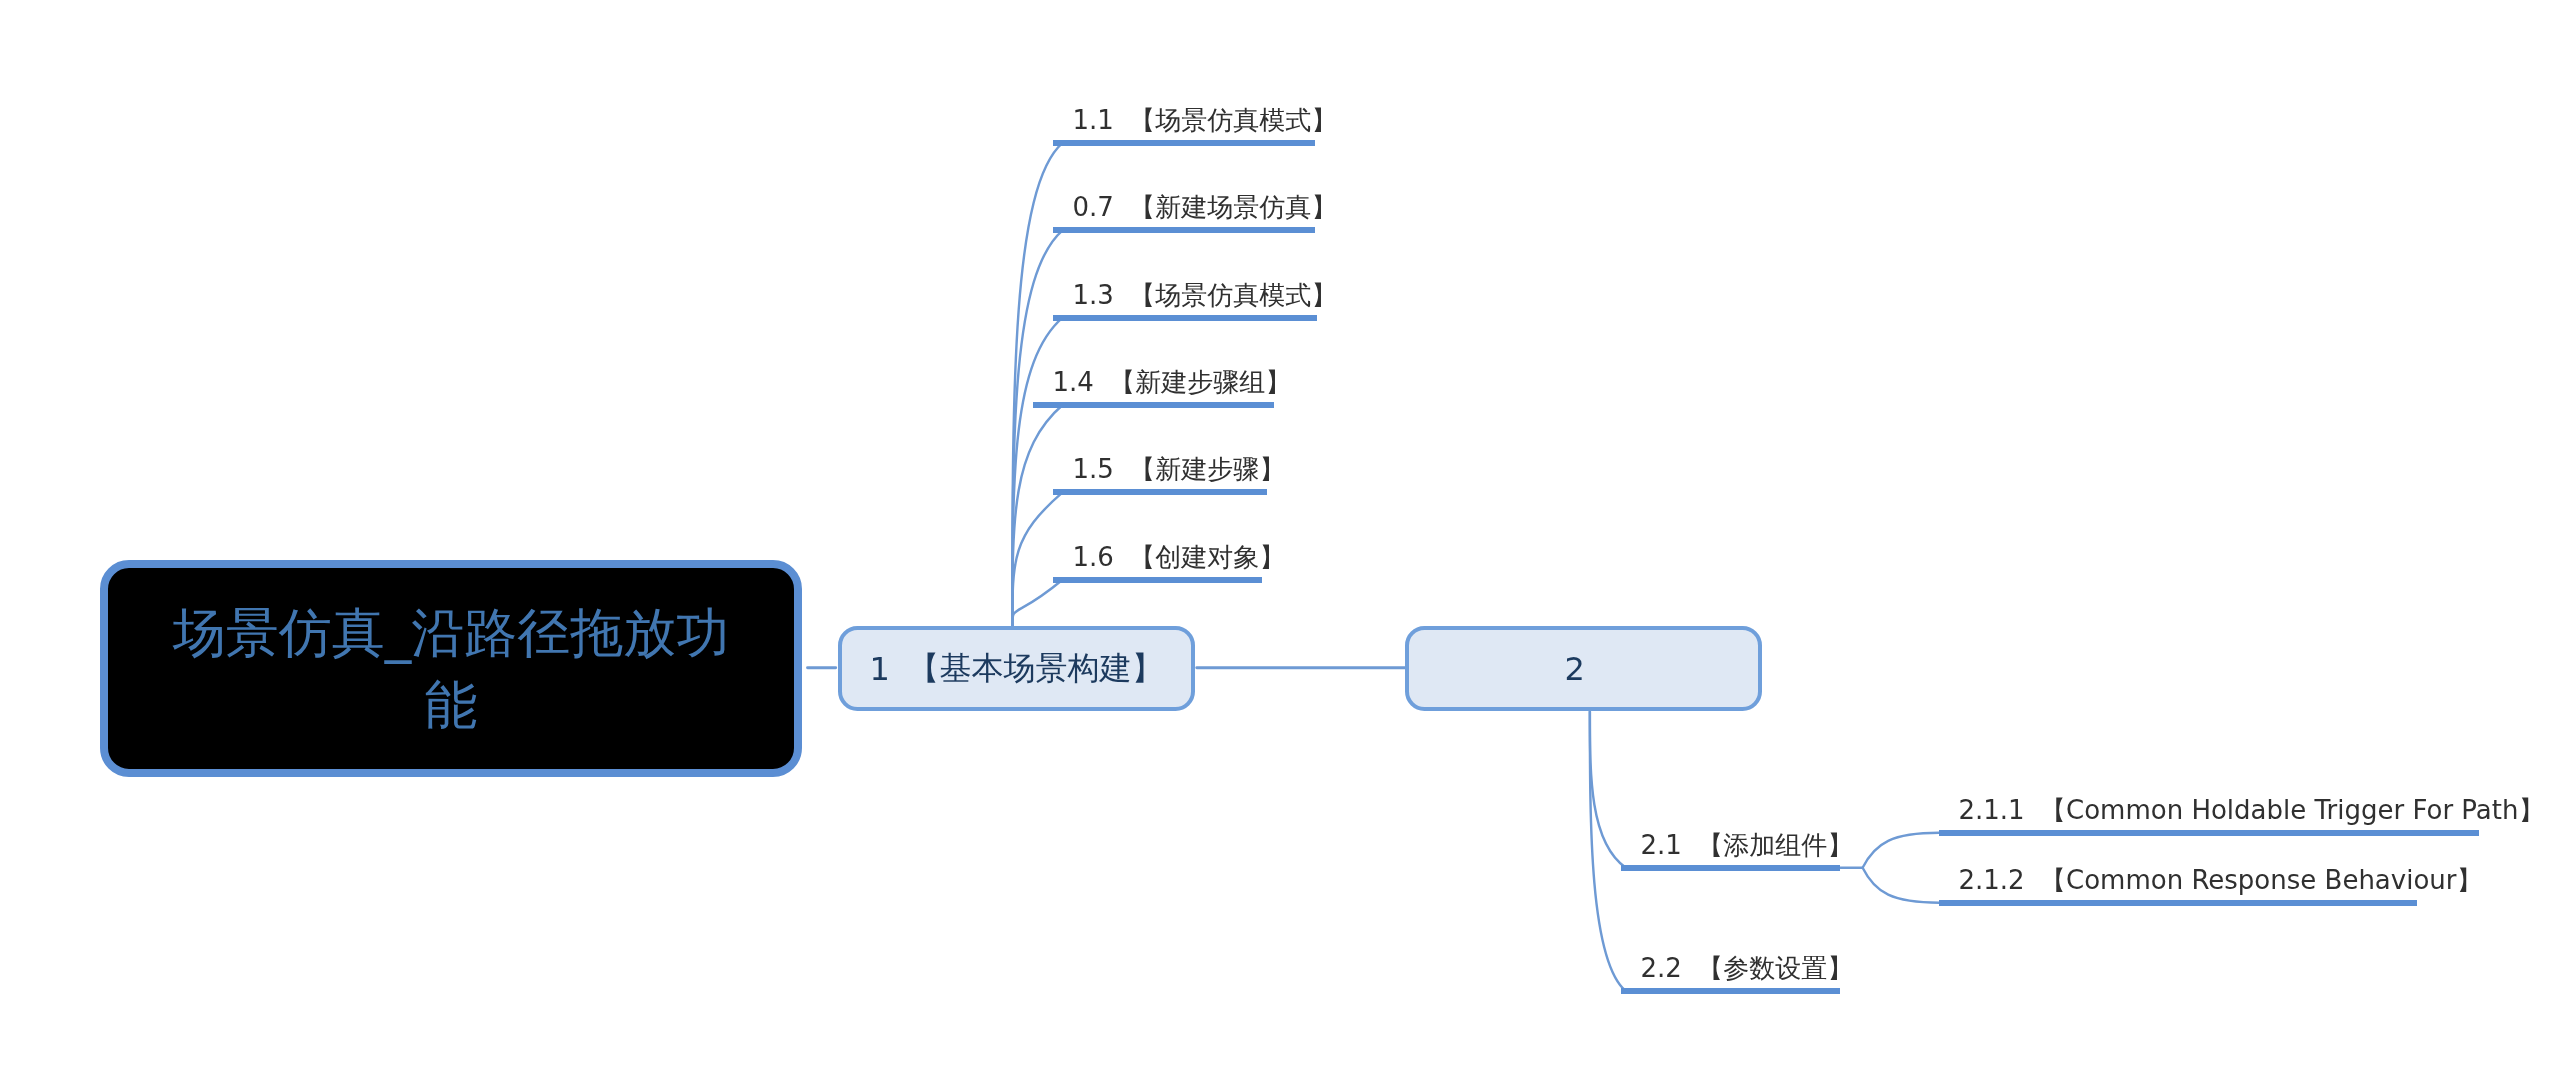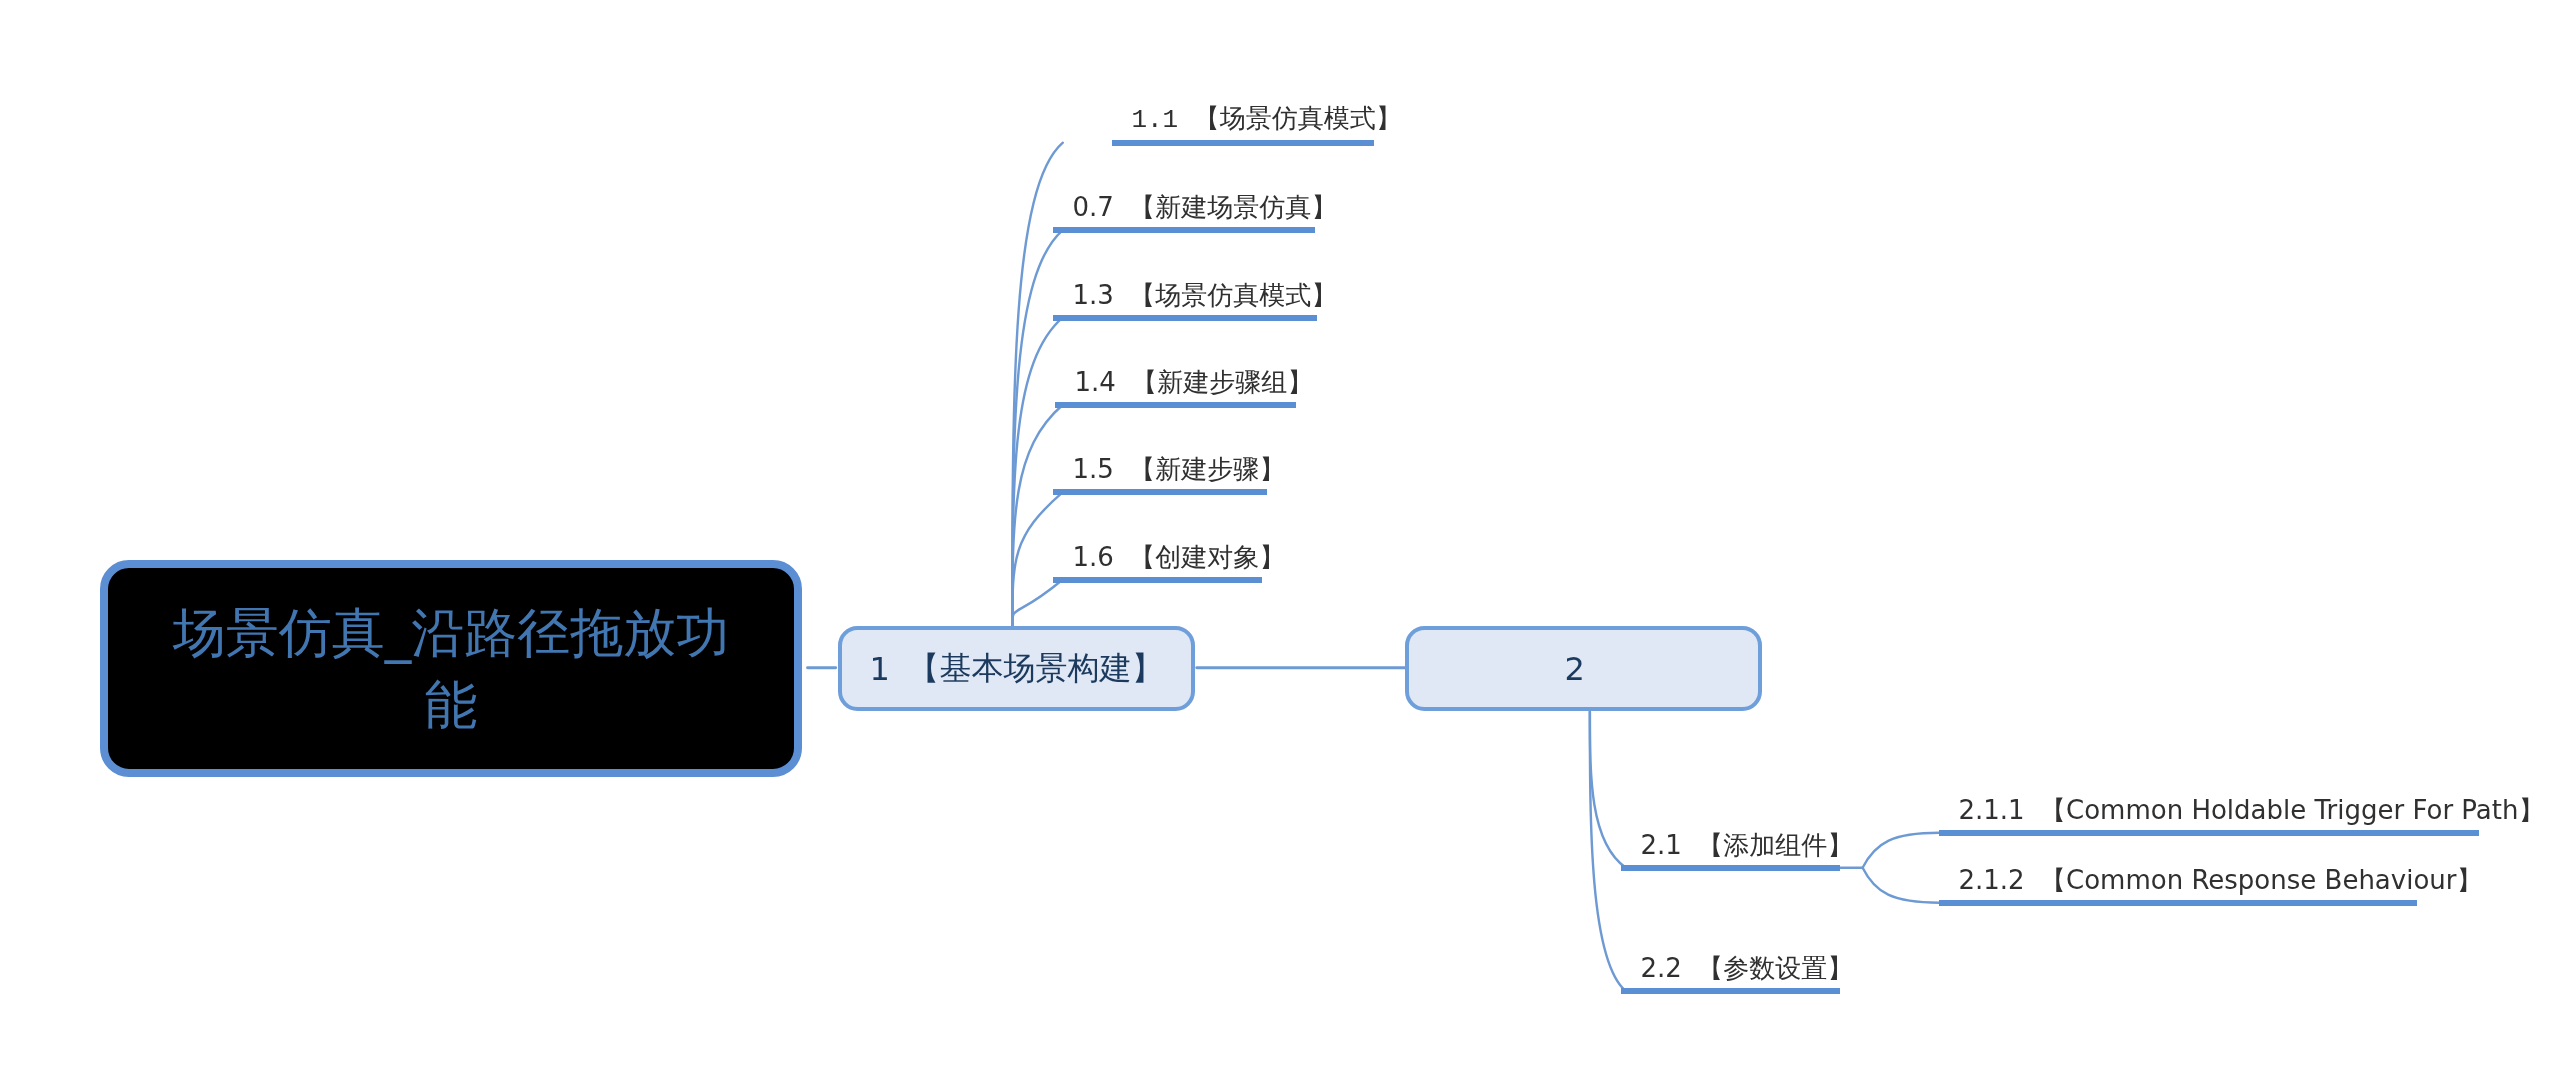--- a/index.html
+++ b/index.html
@@ -108,42 +108,42 @@
 
   <div class="topic node-box" style="left:838px; top:626px; width:357px;">
     <span class="num">1</span>
     <span class="txt">【基本场景构建】</span>
   </div>
 
   <div class="topic node-box" style="left:1405px; top:626px; width:357px;">
     <span class="num">2</span>
   </div>
 
-  <div class="leaf" style="left:1112px; top:101px; width:262px;font-family:Liberation Mono, monospace;">
+  <div class="leaf" style="left:1053px; top:101px; width:262px;">
     <div class="leaf-text">
       <span class="num">1.1</span><span>【场景仿真模式】</span>
     </div>
     <div class="leaf-line"></div>
   </div>
 
   <div class="leaf" style="left:1053px; top:188px; width:262px;">
     <div class="leaf-text">
       <span class="num">0.7</span><span>【新建场景仿真】</span>
     </div>
     <div class="leaf-line"></div>
   </div>
 
   <div class="leaf" style="left:1053px; top:276px; width:264px;">
     <div class="leaf-text">
       <span class="num">1.3</span><span>【场景仿真模式】</span>
     </div>
     <div class="leaf-line"></div>
   </div>
 
-  <div class="leaf" style="left:1055px; top:363px; width:241px;">
+  <div class="leaf" style="left:1033px; top:363px; width:241px;">
     <div class="leaf-text">
       <span class="num">1.4</span><span>【新建步骤组】</span>
     </div>
     <div class="leaf-line"></div>
   </div>
 
   <div class="leaf" style="left:1053px; top:450px; width:214px;">
     <div class="leaf-text">
       <span class="num">1.5</span><span>【新建步骤】</span>
     </div>

